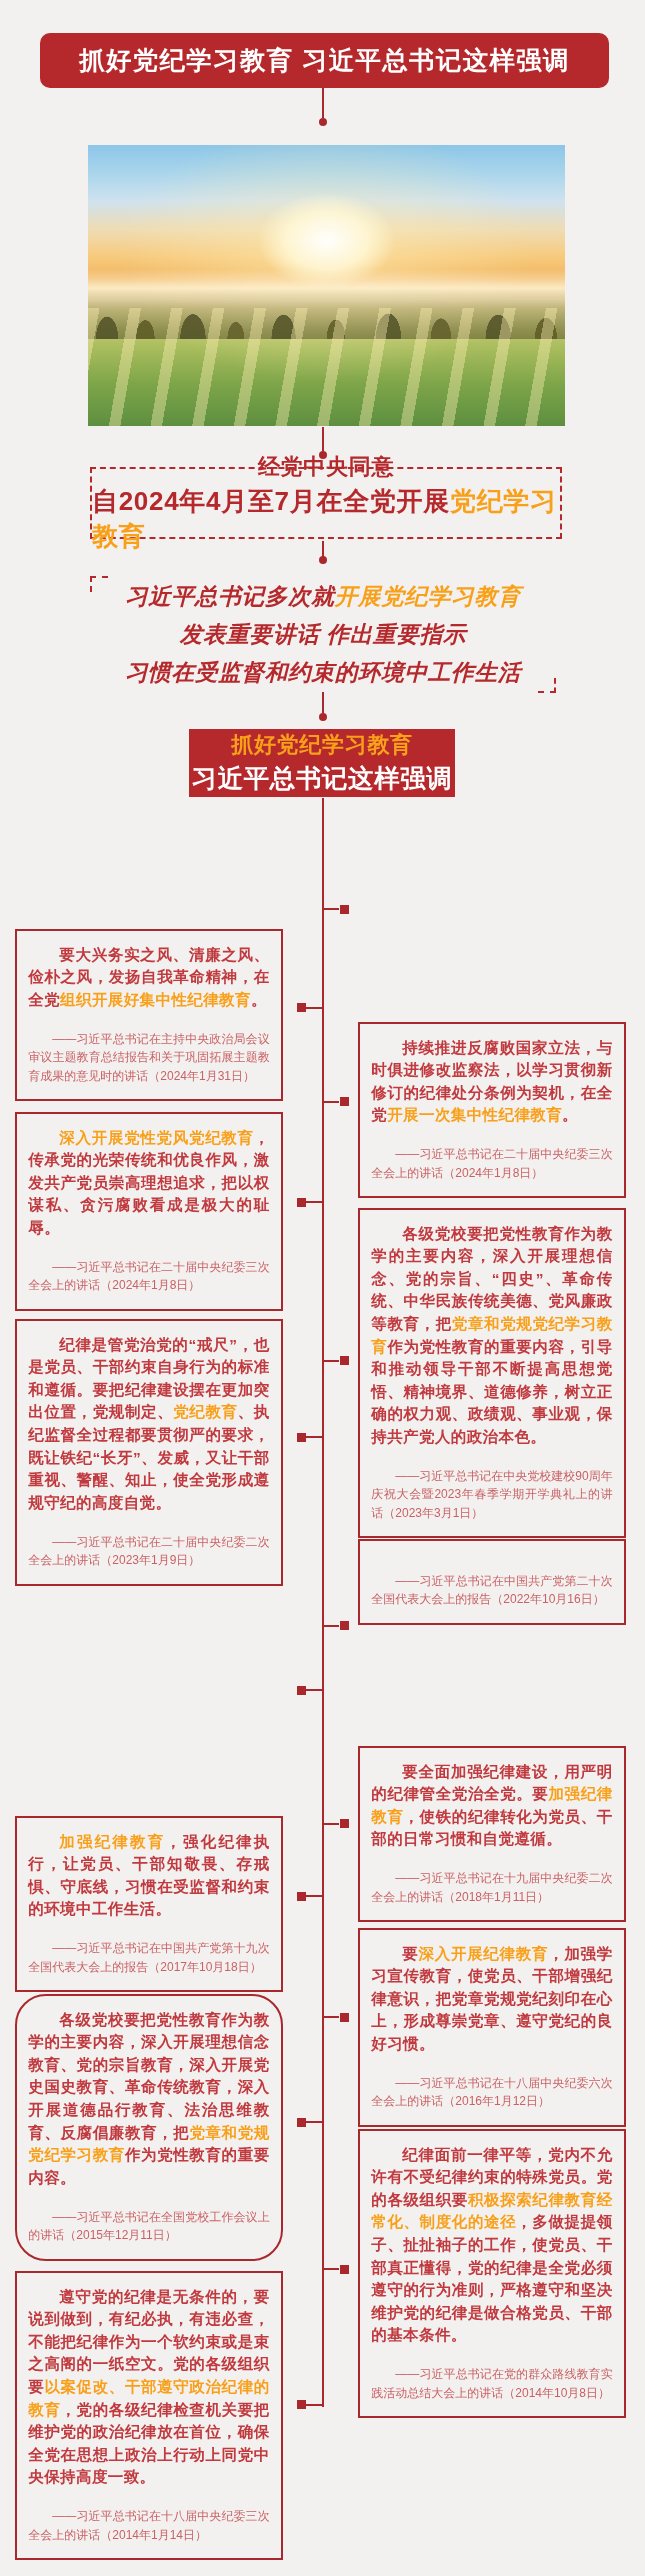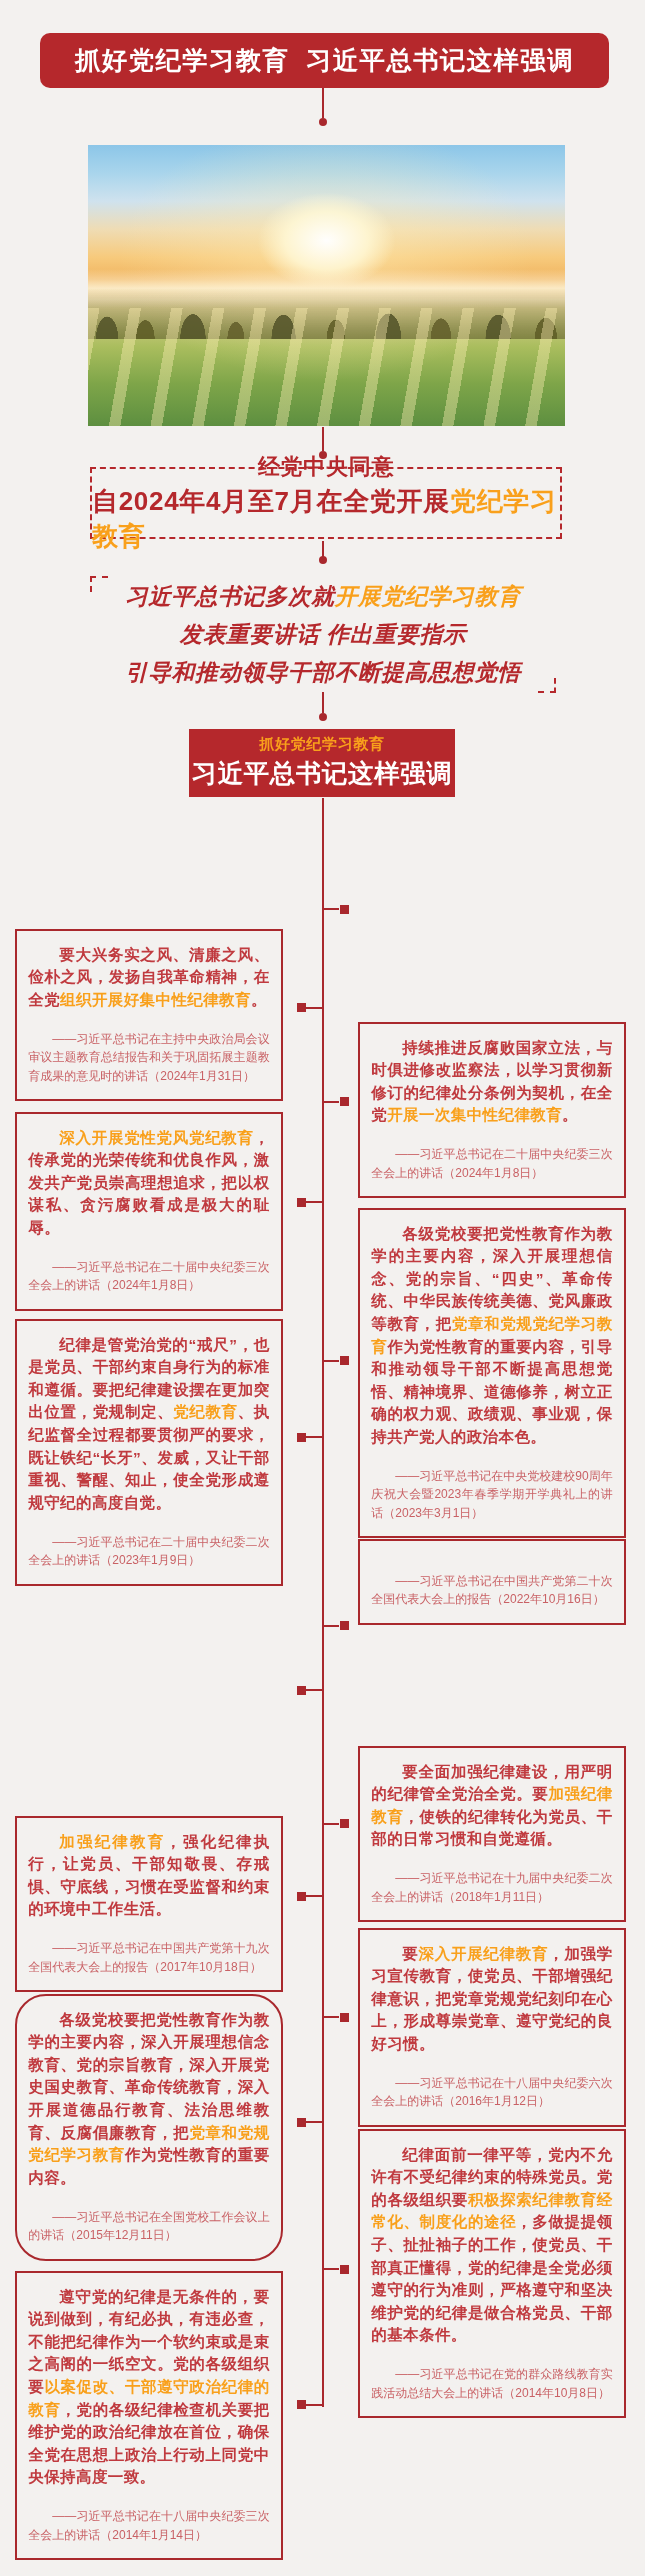--- a/index.html
+++ b/index.html
@@ -11,21 +11,21 @@
     --bg:#f3f1ef;
   }
   *{margin:0;padding:0;box-sizing:border-box;}
   html,body{background:var(--bg);}
   body{font-family:"Liberation Sans","DejaVu Sans",sans-serif;}
   #canvas{position:relative;width:645px;height:2576px;background:var(--bg);overflow:hidden;margin:0 auto;}
 
   
   .banner{position:absolute;left:40px;top:33px;width:569px;height:55px;background:var(--red);
     border-radius:10px;display:flex;align-items:center;justify-content:center;
-    color:#fff;font-size:25.4px;font-weight:bold;letter-spacing:1.4px;font-family:Liberation Mono, monospace;}
+    color:#fff;font-size:25.4px;font-weight:bold;letter-spacing:1.4px;}
 
   
   .v-seg{position:absolute;left:322px;width:2.1px;background:var(--border-red);}
   .dot{position:absolute;left:319px;width:7.8px;height:7.8px;border-radius:50%;background:var(--border-red);}
 
   
   .photo{position:absolute;left:88px;top:145px;width:477px;height:281px;overflow:hidden;
     background:
       radial-gradient(ellipse 92px 64px at 50% 34%, rgba(255,255,255,.98), rgba(255,248,214,.85) 45%, rgba(255,225,150,0) 75%),
       radial-gradient(ellipse 297px 184px at 50% 38%, rgba(255,236,180,.55), rgba(255,215,140,0) 70%),
@@ -60,21 +60,21 @@
   .lead{position:absolute;left:90px;top:576px;width:466px;height:117px;
     display:flex;flex-direction:column;align-items:center;justify-content:center;gap:7px;}
   .corner-tl{position:absolute;left:0;top:0;width:18.4px;height:15.5px;border-left:2.1px dashed var(--red);border-top:2.1px dashed var(--red);}
   .corner-br{position:absolute;right:0;bottom:0;width:18.4px;height:15.5px;border-right:2.1px dashed var(--red);border-bottom:2.1px dashed var(--red);}
   .lead-line{color:var(--red);font-size:22.6px;font-weight:bold;letter-spacing:0.7px;text-align:center;line-height:31px;font-style:italic;}
 
   
   .center-box{position:absolute;left:189px;top:729px;width:266px;height:68px;background:var(--red);
     display:flex;flex-direction:column;align-items:center;justify-content:center;gap:2.8px;}
   .center-box::after{content:"";position:absolute;left:6.4px;top:6.4px;right:-7px;bottom:-7px;border:2.1px solid var(--red);z-index:-1;}
-  .center-box .l1{color:var(--orange);font-size:15px;font-weight:bold;letter-spacing:0.7px;}
+  .center-box .l1{color:var(--orange);font-size:22px;font-weight:bold;letter-spacing:0.7px;}
   .center-box .l2{color:#fff;font-size:25.4px;font-weight:bold;letter-spacing:0.7px;}
 
   
   .spine{position:absolute;left:322px;top:798px;width:2.1px;height:1609px;background:var(--border-red);}
   .h-line{position:absolute;height:2.1px;background:var(--border-red);}
   .sq{position:absolute;width:9.2px;height:9.2px;background:var(--border-red);}
 
   
   .card{position:absolute;width:268px;background:var(--bg);border:2.1px solid var(--border-red);padding:12.7px 11.3px 14px;}
   .card::after{content:"";position:absolute;left:5.6px;top:5.6px;right:-6.4px;bottom:-6.4px;border:2.1px solid var(--border-red);z-index:-1;}
@@ -111,21 +111,21 @@
   </div>
 
   <div class="v-seg" style="top:541px;height:15.5px;"></div>
   <div class="dot" style="top:556px;"></div>
 
   <div class="lead">
     <div class="corner-tl"></div>
     <div class="corner-br"></div>
     <div class="lead-line"><span>习近平总书记多次就</span><span class="hl">开展党纪学习教育</span></div>
     <div class="lead-line">发表重要讲话 作出重要指示</div>
-    <div class="lead-line">引导和推动领导干部不断提高思想觉悟</div>
+    <div class="lead-line">习惯在受监督和约束的环境中工作生活</div>
   </div>
 
   <div class="v-seg" style="top:692px;height:21px;"></div>
   <div class="dot" style="top:713px;"></div>
 
   <div class="center-box">
     <div class="l1">抓好党纪学习教育</div>
     <div class="l2">习近平总书记这样强调</div>
   </div>
 

